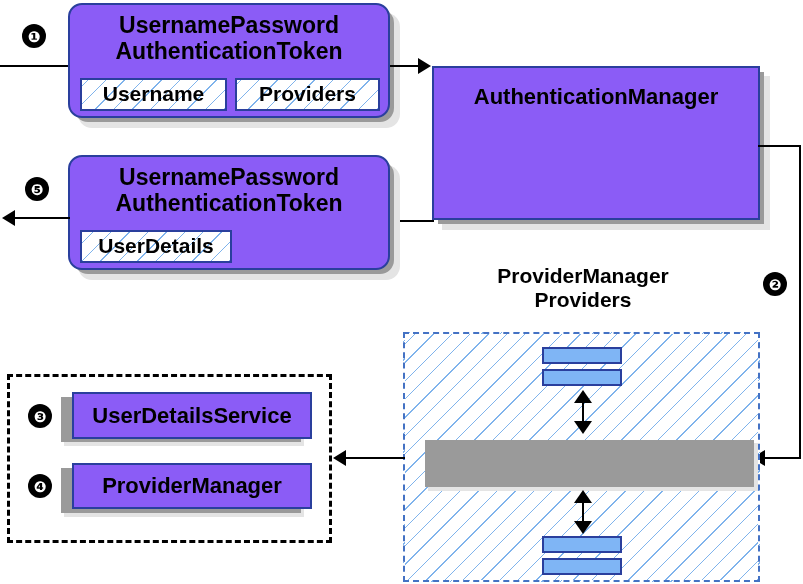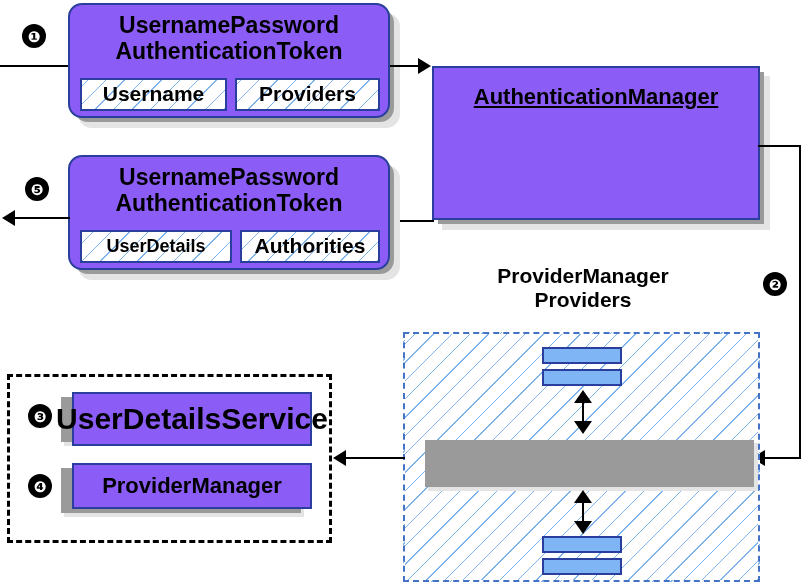--- a/index.html
+++ b/index.html
@@ -97,40 +97,36 @@
         <span>Providers</span>
       </div>
   </div>
 
   <div class="line-h" style="left:390px;top:65px;width:30px;"></div>
   <div class="arrow-r" style="left:418px;top:58px;"></div>
 
   <div class="shadow2" style="left:442px;top:76px;width:328px;height:154px;"></div>
   <div class="shadow" style="left:438px;top:72px;width:326px;height:152px;"></div>
   <div class="box" style="left:432px;top:66px;width:328px;height:154px;display:block;">
-    <div class="title-text" style="left:0;top:17px;width:100%;font-size:22px;text-decoration:underline;">AuthenticationManager</div>
+    <div class="title-text" style="left:0;top:17px;width:100%;font-size:22px;">AuthenticationManager</div>
   </div>
 
   <div class="line-h" style="left:388px;top:220px;width:46px;"></div>
   <div class="line-v" style="left:389px;top:218px;height:0px;"></div>
 
   <div class="shadow2" style="left:78px;top:165px;width:322px;height:115px;border-radius:14px;"></div>
   <div class="shadow" style="left:74px;top:161px;width:320px;height:113px;border-radius:14px;"></div>
   <div class="box rounded" style="left:68px;top:155px;width:322px;height:115px;display:block;">
     <div class="title-text" style="left:0;top:8px;width:100%;font-size:23px;">
       <div>UsernamePassword</div>
       <div>AuthenticationToken</div>
     </div>
     <div class="box hatch" style="left:10px;top:73px;width:152px;height:33px;background-color:#fff;
-                border:2px solid #2a3f9d;font-size:18px;">
+                border:2px solid #2a3f9d;font-size:21px;">
         <span>UserDetails</span>
-      </div>
-    <div class="box hatch" style="left:170px;top:73px;width:140px;height:33px;background-color:#fff;
-                border:2px solid #2a3f9d;font-size:21px;">
-        <span>Authorities</span>
       </div>
   </div>
 
   <div class="line-h" style="left:14px;top:217px;width:56px;"></div>
   <div class="arrow-l" style="left:2px;top:210px;"></div>
   <div class="bullet" style="left:25px;top:177px;">❺</div>
 
   <div class="line-h" style="left:758px;top:145px;width:43px;"></div>
   <div class="line-v" style="left:799px;top:145px;height:313px;"></div>
   <div class="line-h" style="left:764px;top:457px;width:37px;"></div>
@@ -162,21 +158,21 @@
   <div class="bar" style="left:542px;top:558px;width:80px;height:17px;"></div>
 
   <div class="line-h" style="left:345px;top:457px;width:60px;"></div>
   <div class="arrow-l" style="left:333px;top:450px;"></div>
 
   <div class="dashbox-black" style="left:7px;top:374px;width:325px;height:169px;"></div>
 
   <div class="bullet" style="left:28px;top:404px;">❸</div>
   <div class="shadow2" style="left:64px;top:400px;width:240px;height:46px;"></div>
   <div class="shadow" style="left:61px;top:397px;width:240px;height:45px;"></div>
-  <div class="box" style="left:72px;top:392px;width:240px;height:54px;font-size:30px;">
+  <div class="box" style="left:72px;top:392px;width:240px;height:47px;font-size:22px;">
     <span>UserDetailsService</span>
   </div>
 
   <div class="bullet" style="left:28px;top:474px;">❹</div>
   <div class="shadow2" style="left:64px;top:471px;width:240px;height:46px;"></div>
   <div class="shadow" style="left:61px;top:468px;width:240px;height:45px;"></div>
   <div class="box" style="left:72px;top:463px;width:240px;height:46px;font-size:22px;">
     <span>ProviderManager</span>
   </div>
 

